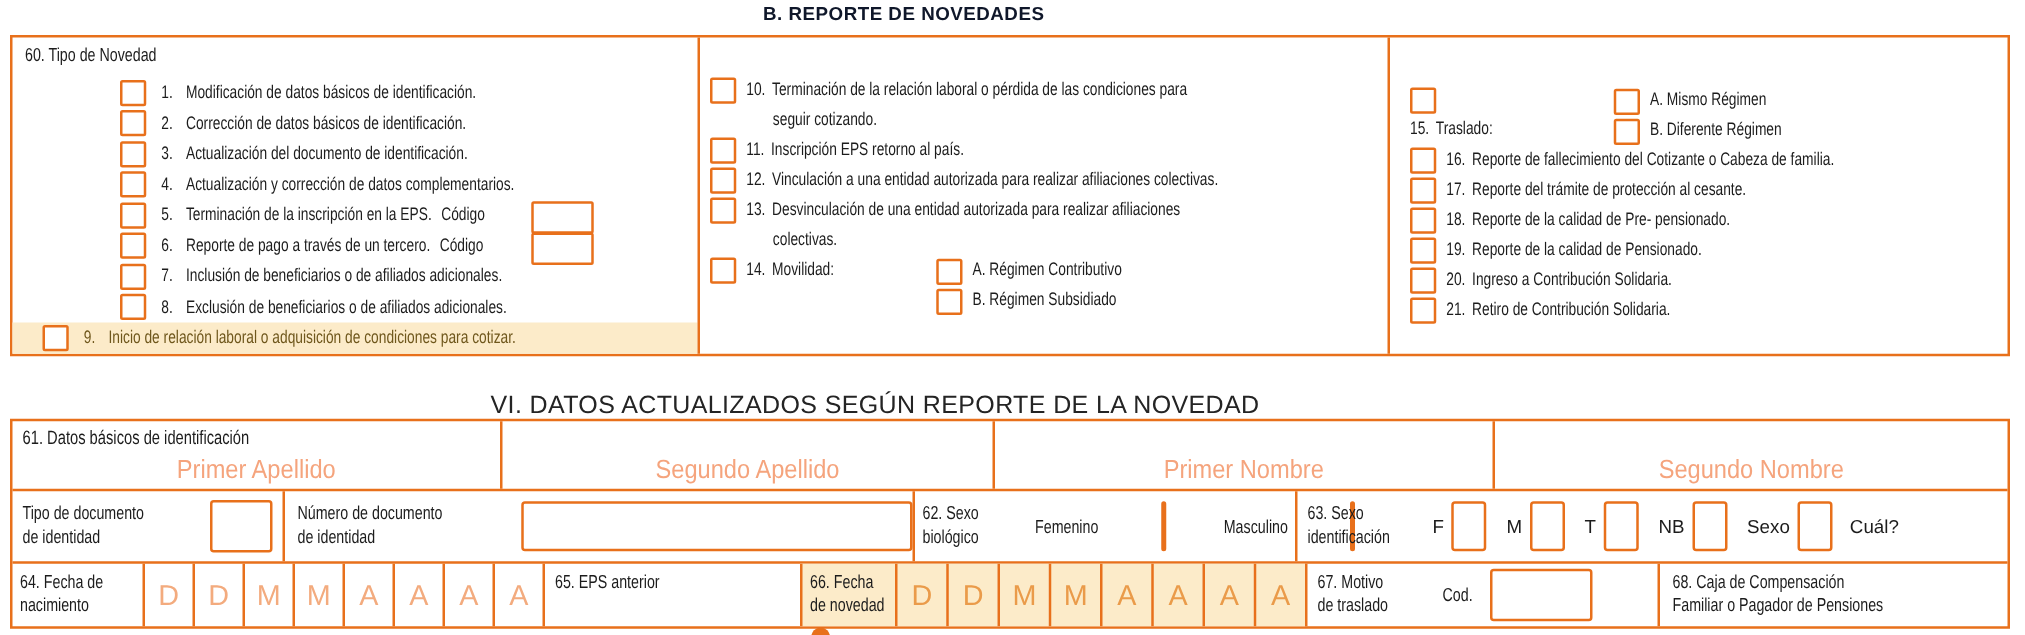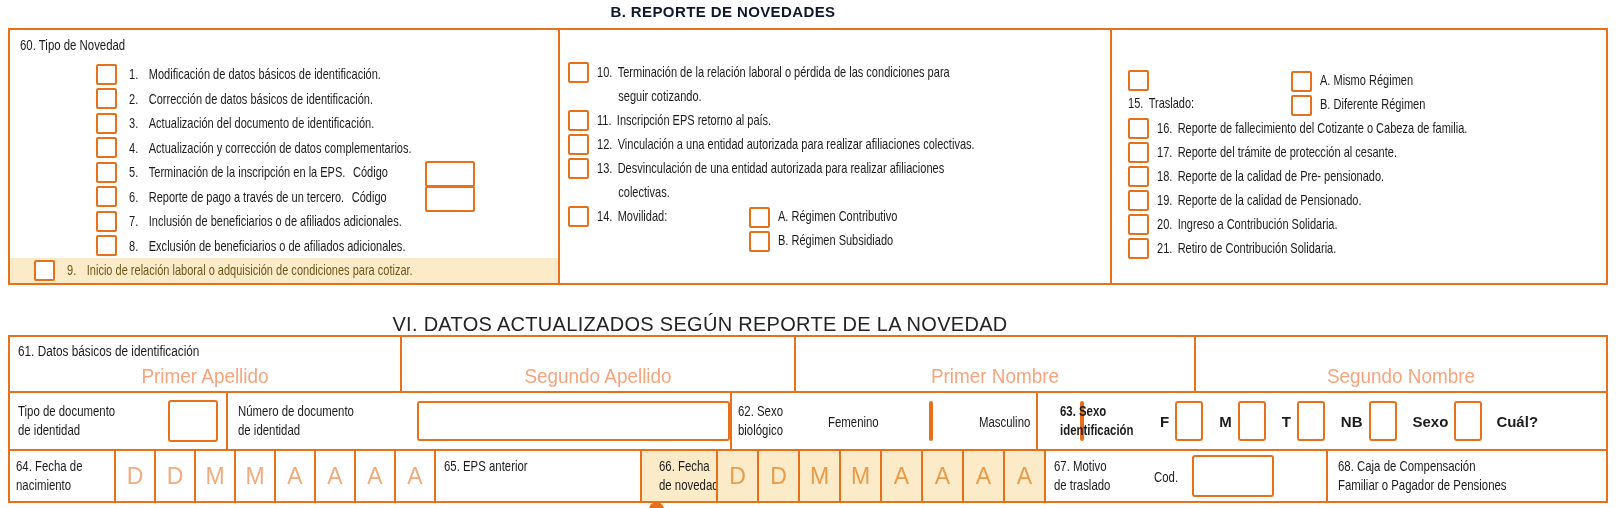--- a/index.html
+++ b/index.html
@@ -255,21 +255,21 @@
       <div class="vcell flexc" style="padding-left:6px;gap:32px;">
         <div class="two sq" style="width:58px;">
           <div>62. Sexo</div>
           <div>biológico</div>
         </div>
         <span class="optlabel sq">Femenino</span>
         <span class="box tall" style="margin:0 14px 0 2px;"></span>
         <span class="optlabel sq">Masculino</span>
         <span class="box tall" style="margin-left:2px;"></span>
       </div>
-      <div class="vcell flexc" style="padding-left:22px;font-weight:bold;">
+      <div class="vcell flexc" style="padding-left:8px;">
         <div class="two sq" style="width:100px;">
           <div>63. Sexo</div>
           <div>identificación</div>
         </div>
         <span class="optlabel">F</span>
         <span class="box tall" style="margin:0 16px 0 6px;"></span>
         <span class="optlabel">M</span>
         <span class="box tall" style="margin:0 16px 0 6px;"></span>
         <span class="optlabel">T</span>
         <span class="box tall" style="margin:0 16px 0 6px;"></span>
@@ -308,21 +308,21 @@
         </div>
       <div class="vcell dcell">
           <span>A</span>
         </div>
       <div class="vcell dcell">
           <span>A</span>
         </div>
       <div class="vcell">
         <div class="sq" style="position:absolute;top:6px;left:8px;font-size:15px;">65. EPS anterior</div>
       </div>
-      <div class="vcell flexc creambg" style="padding-left:17px;">
+      <div class="vcell flexc creambg" style="padding-left:6px;">
         <div class="two sq">
           <div>66. Fecha</div>
           <div>de novedad</div>
         </div>
       </div>
       <div class="vcell dcell creambg">
           <span>D</span>
         </div>
       <div class="vcell dcell creambg">
           <span>D</span>

